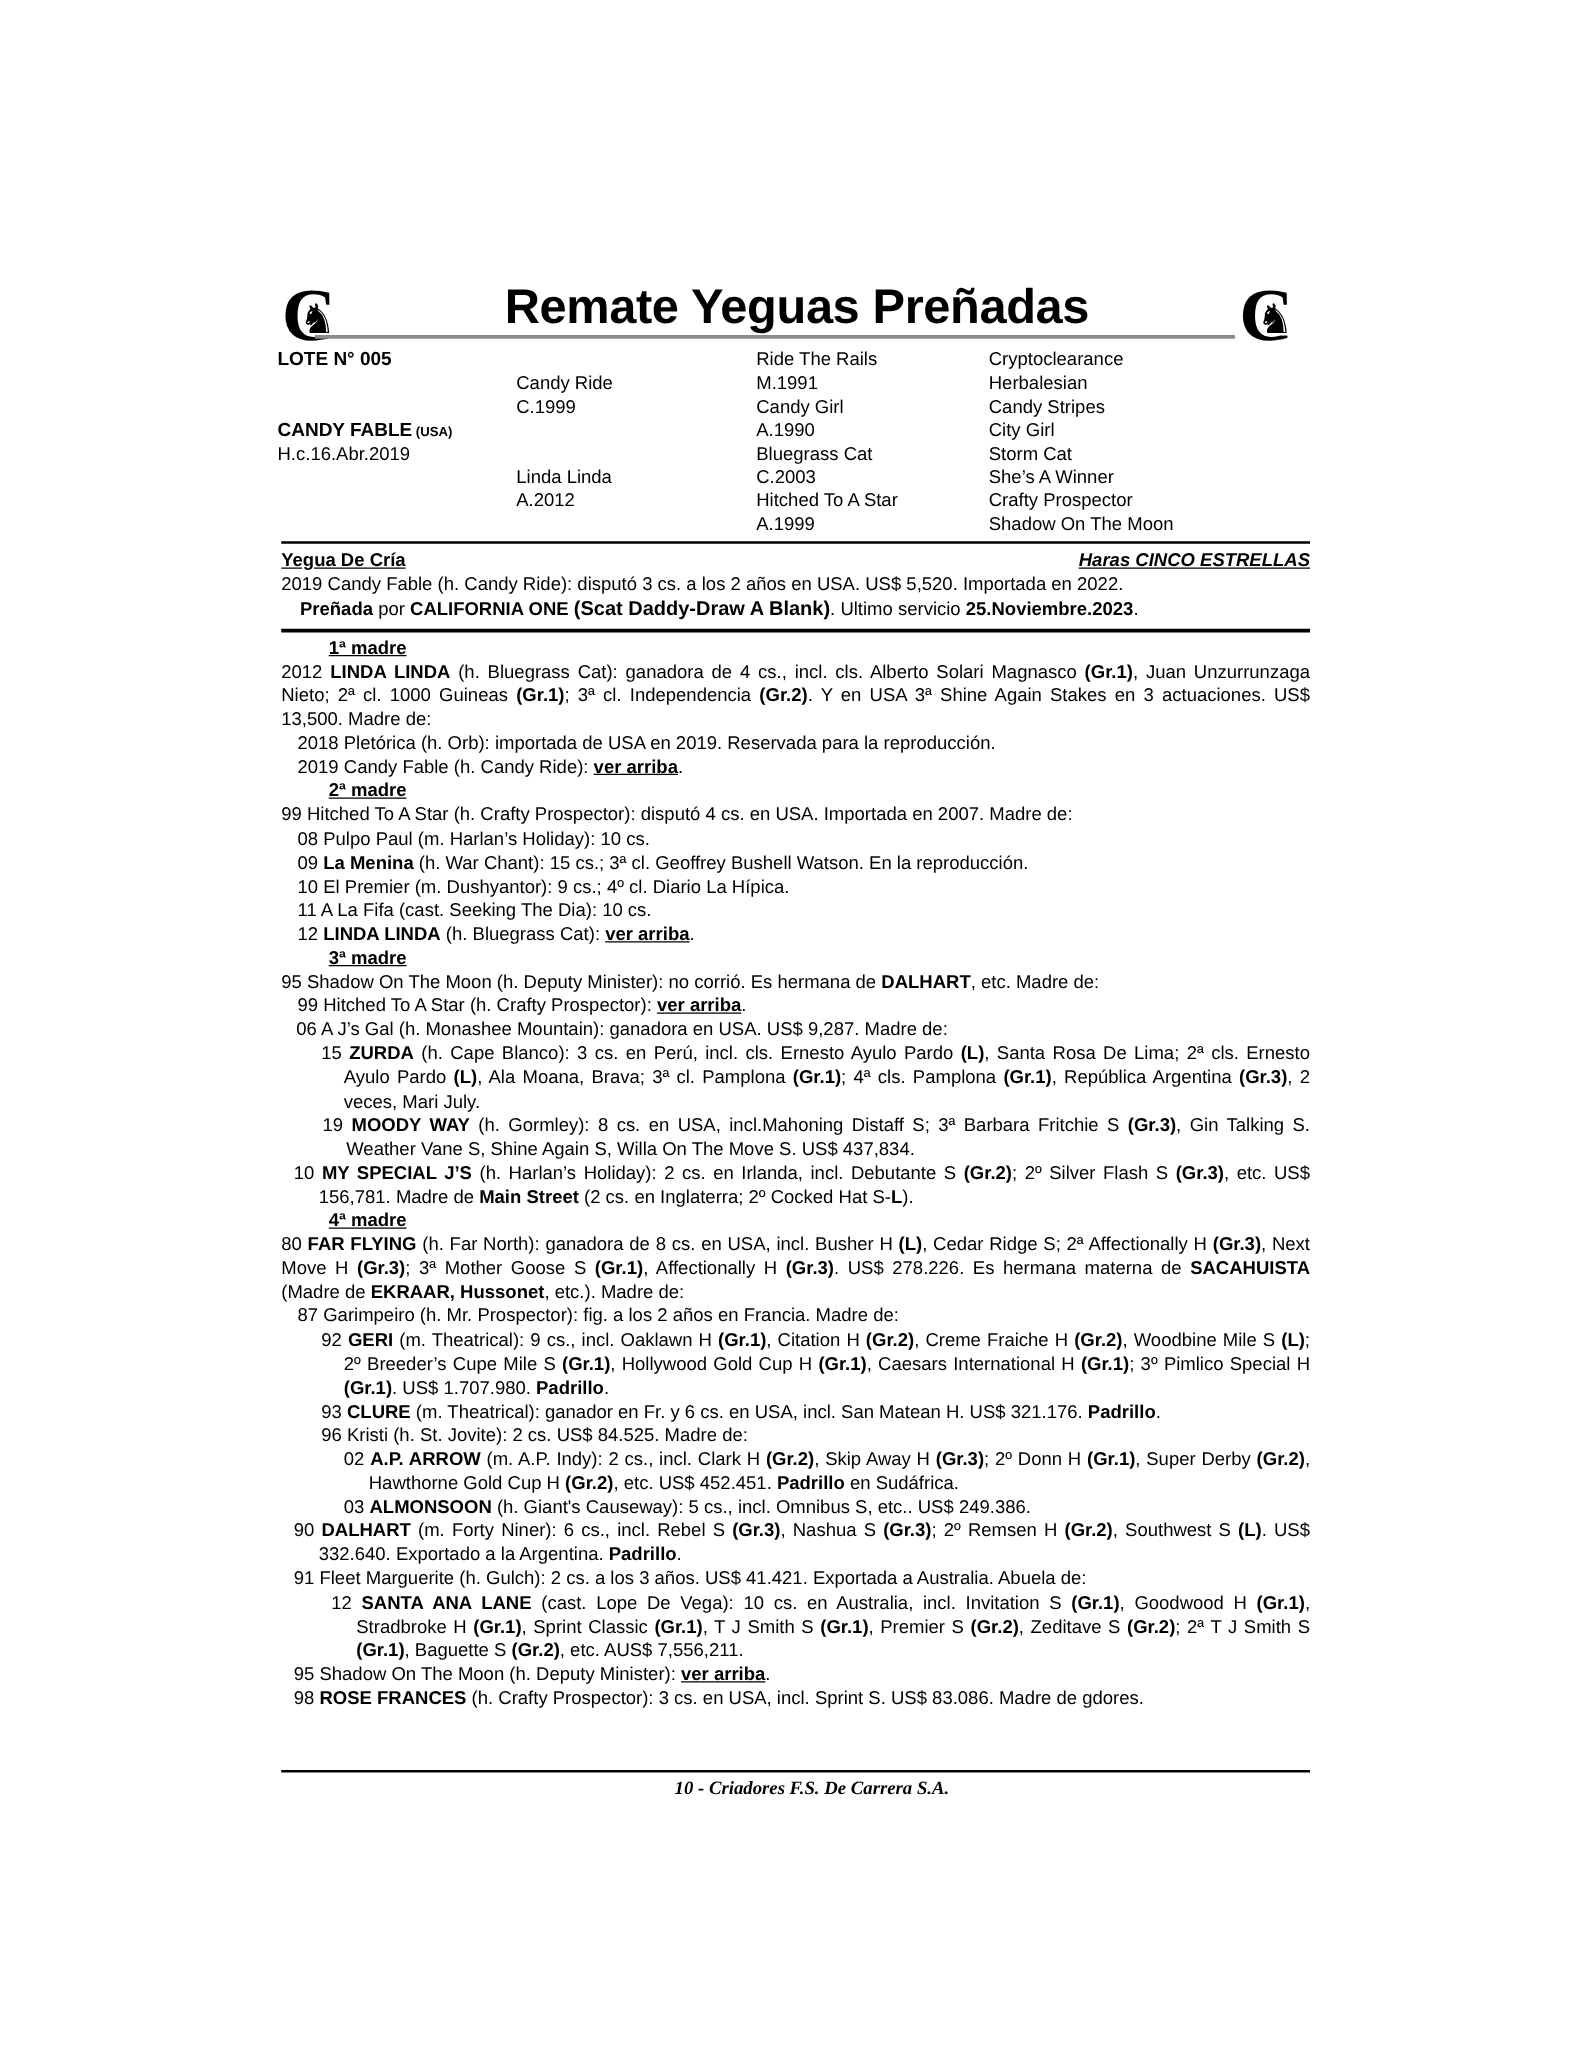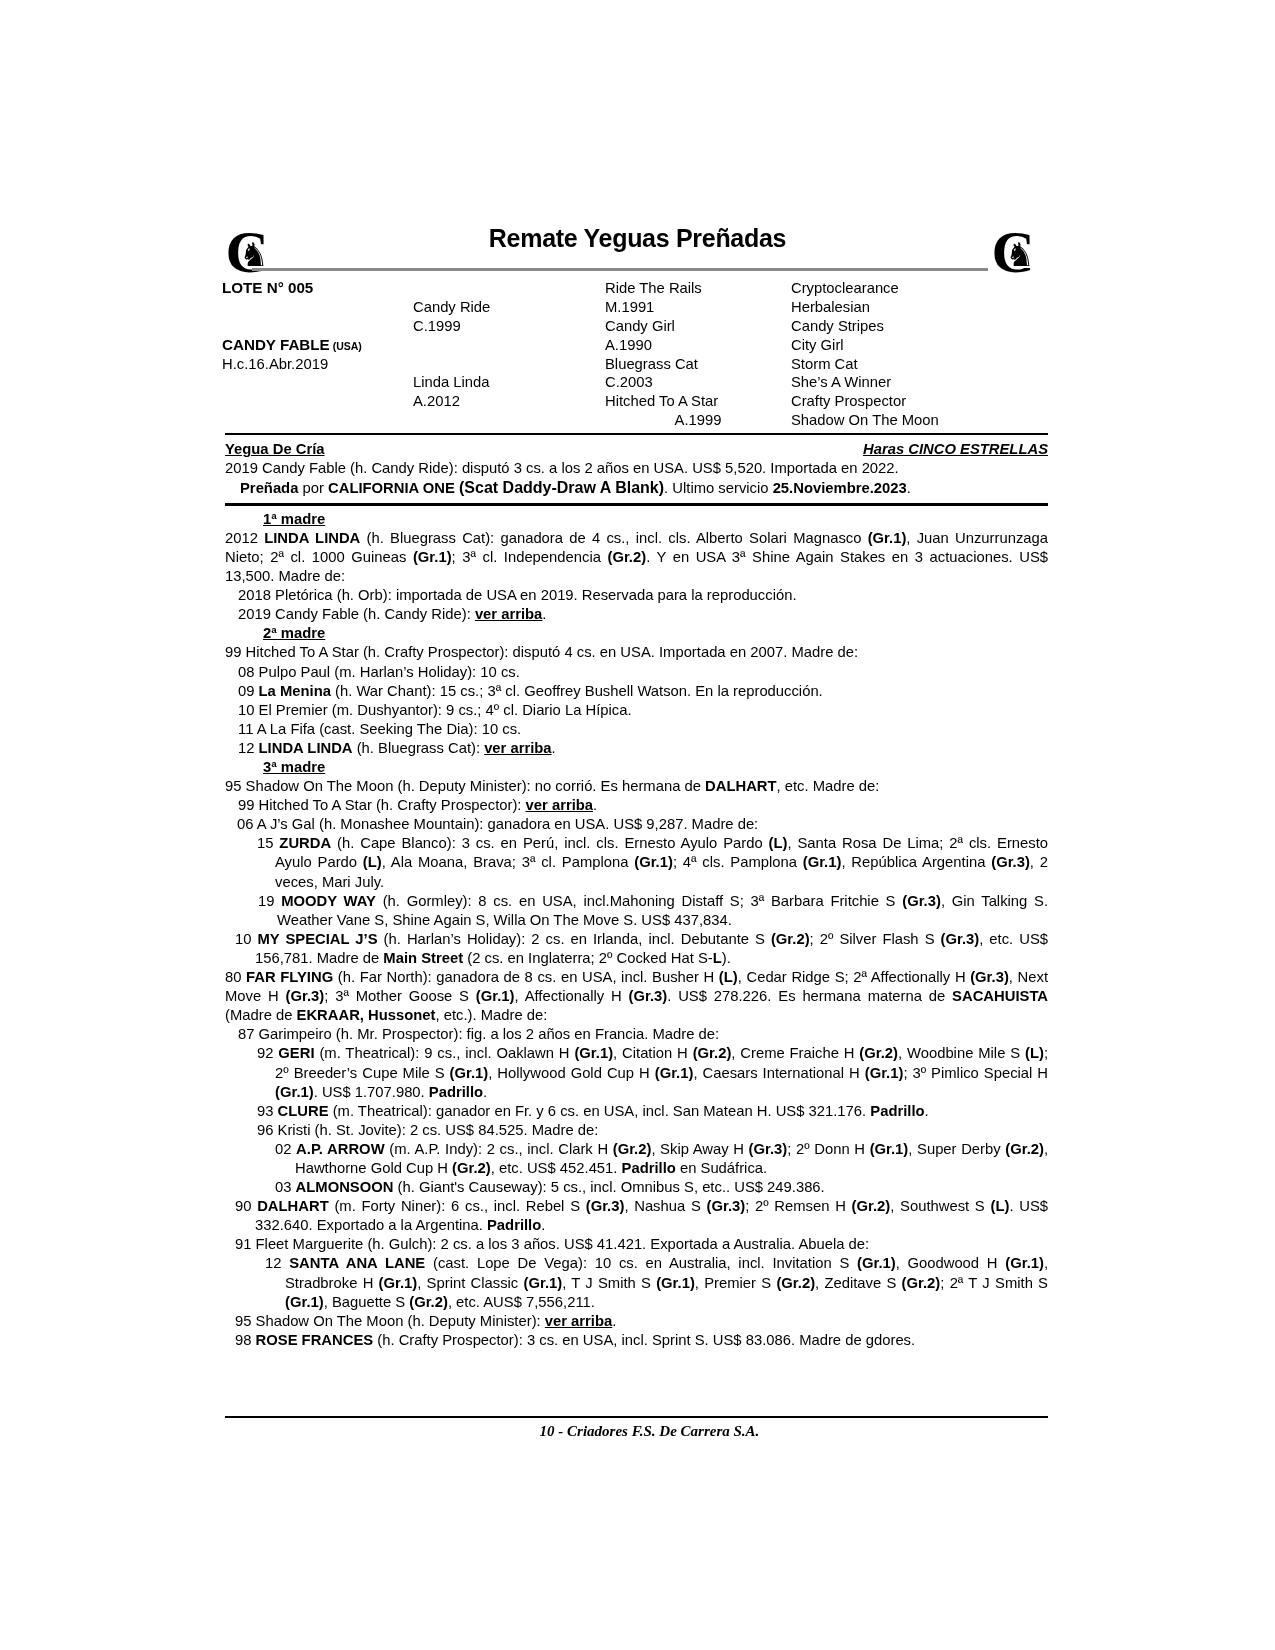--- a/index.html
+++ b/index.html
@@ -9,21 +9,21 @@
     font-family:"Liberation Sans", sans-serif;
     overflow:hidden;
   }
   
   .logo { position:absolute; top:220px; width:58px; height:64px; }
   .logo.left  { left:222px; }
   .logo.right { left:988px; }
   .title {
     position:absolute; top:224px; left:0; width:100%;
     margin:0; text-align:center;
-    font-size:25px; font-weight:bold; letter-spacing:-0.3px;
+    font-size:39px; font-weight:bold; letter-spacing:-0.3px;
   }
   .title-rule {
     position:absolute; top:268px; left:252px; width:736px; height:3px;
     background:#8a8a8a;
   }
   
   .ped {
     position:absolute; left:222px; top:279px; width:813px;
     display:grid;
     grid-template-columns:191px 192px 186px auto;
@@ -90,21 +90,21 @@
       <div class="ped-cell" style="grid-area: 3 / 2;">C.1999</div>
       <div class="ped-cell" style="grid-area: 6 / 2;">Linda Linda</div>
       <div class="ped-cell" style="grid-area: 7 / 2;">A.2012</div>
       <div class="ped-cell" style="grid-area: 1 / 3;">Ride The Rails</div>
       <div class="ped-cell" style="grid-area: 2 / 3;">M.1991</div>
       <div class="ped-cell" style="grid-area: 3 / 3;">Candy Girl</div>
       <div class="ped-cell" style="grid-area: 4 / 3;">A.1990</div>
       <div class="ped-cell" style="grid-area: 5 / 3;">Bluegrass Cat</div>
       <div class="ped-cell" style="grid-area: 6 / 3;">C.2003</div>
       <div class="ped-cell" style="grid-area: 7 / 3;">Hitched To A Star</div>
-      <div class="ped-cell" style="grid-area: 8 / 3; text-align: center;">A.1999</div>
+      <div class="ped-cell" style="grid-area: 8 / 3;">A.1999</div>
       <div class="ped-cell" style="grid-area: 1 / 4;">Cryptoclearance</div>
       <div class="ped-cell" style="grid-area: 2 / 4;">Herbalesian</div>
       <div class="ped-cell" style="grid-area: 3 / 4;">Candy Stripes</div>
       <div class="ped-cell" style="grid-area: 4 / 4;">City Girl</div>
       <div class="ped-cell" style="grid-area: 5 / 4;">Storm Cat</div>
       <div class="ped-cell" style="grid-area: 6 / 4;">She’s A Winner</div>
       <div class="ped-cell" style="grid-area: 7 / 4;">Crafty Prospector</div>
       <div class="ped-cell" style="grid-area: 8 / 4;">Shadow On The Moon</div>
     </div>
 
@@ -131,20 +131,21 @@
         <div class="para" style="padding-left: 13px; text-indent: 0px;"><span>10 El Premier (m. Dushyantor): 9 cs.; 4º cl. Diario La Hípica.</span></div>
         <div class="para" style="padding-left: 13px; text-indent: 0px;"><span>11 A La Fifa (cast. Seeking The Dia): 10 cs.</span></div>
         <div class="para" style="padding-left: 13px; text-indent: 0px;"><span>12 </span><span class="b">LINDA LINDA</span><span> (h. Bluegrass Cat): </span><span class="bu">ver arriba</span><span>.</span></div>
         <div class="sec-head">3ª madre</div>
         <div class="para" style="padding-left: 0px; text-indent: 0px;"><span>95 Shadow On The Moon (h. Deputy Minister): no corrió. Es hermana de </span><span class="b">DALHART</span><span>, etc. Madre de:</span></div>
         <div class="para" style="padding-left: 13px; text-indent: 0px;"><span>99 Hitched To A Star (h. Crafty Prospector): </span><span class="bu">ver arriba</span><span>.</span></div>
         <div class="para" style="padding-left: 12px; text-indent: 0px;"><span>06 A J’s Gal (h. Monashee Mountain): ganadora en USA. US$ 9,287. Madre de:</span></div>
         <div class="para" style="padding-left: 50px; text-indent: -18px;"><span>15 </span><span class="b">ZURDA</span><span> (h. Cape Blanco): 3 cs. en Perú, incl. cls. Ernesto Ayulo Pardo </span><span class="b">(L)</span><span>, Santa Rosa De Lima; 2ª cls. Ernesto Ayulo Pardo </span><span class="b">(L)</span><span>, Ala Moana, Brava; 3ª cl. Pamplona </span><span class="b">(Gr.1)</span><span>; 4ª cls. Pamplona </span><span class="b">(Gr.1)</span><span>, República Argentina </span><span class="b">(Gr.3)</span><span>, 2 veces, Mari July.</span></div>
         <div class="para" style="padding-left: 52px; text-indent: -19px;"><span>19 </span><span class="b">MOODY WAY</span><span> (h. Gormley): 8 cs. en USA, incl.Mahoning Distaff S; 3ª Barbara Fritchie S </span><span class="b">(Gr.3)</span><span>, Gin Talking S. Weather Vane S, Shine Again S, Willa On The Move S. US$ 437,834.</span></div>
         <div class="para" style="padding-left: 30px; text-indent: -20px;"><span>10 </span><span class="b">MY SPECIAL J’S</span><span> (h. Harlan’s Holiday): 2 cs. en Irlanda, incl. Debutante S </span><span class="b">(Gr.2)</span><span>; 2º Silver Flash S </span><span class="b">(Gr.3)</span><span>, etc. US$ 156,781. Madre de </span><span class="b">Main Street</span><span> (2 cs. en Inglaterra; 2º Cocked Hat S-</span><span class="b">L</span><span>).</span></div>
+        <div class="sec-head">4ª madre</div>
         <div class="para" style="padding-left: 0px; text-indent: 0px;"><span>80 </span><span class="b">FAR FLYING</span><span> (h. Far North): ganadora de 8 cs. en USA, incl. Busher H </span><span class="b">(L)</span><span>, Cedar Ridge S; 2ª Affectionally H </span><span class="b">(Gr.3)</span><span>, Next Move H </span><span class="b">(Gr.3)</span><span>; 3ª Mother Goose S </span><span class="b">(Gr.1)</span><span>, Affectionally H </span><span class="b">(Gr.3)</span><span>. US$ 278.226. Es hermana materna de </span><span class="b">SACAHUISTA</span><span> (Madre de </span><span class="b">EKRAAR, Hussonet</span><span>, etc.). Madre de:</span></div>
         <div class="para" style="padding-left: 13px; text-indent: 0px;"><span>87 Garimpeiro (h. Mr. Prospector): fig. a los 2  años en Francia. Madre de:</span></div>
         <div class="para" style="padding-left: 50px; text-indent: -18px;"><span>92 </span><span class="b">GERI</span><span>  (m. Theatrical): 9 cs., incl. Oaklawn H </span><span class="b">(Gr.1)</span><span>, Citation H </span><span class="b">(Gr.2)</span><span>, Creme Fraiche H </span><span class="b">(Gr.2)</span><span>, Woodbine Mile S </span><span class="b">(L)</span><span>; 2º Breeder’s Cupe Mile S </span><span class="b">(Gr.1)</span><span>, Hollywood Gold Cup H </span><span class="b">(Gr.1)</span><span>, Caesars International H </span><span class="b">(Gr.1)</span><span>; 3º Pimlico Special H </span><span class="b">(Gr.1)</span><span>. US$ 1.707.980. </span><span class="b">Padrillo</span><span>.</span></div>
         <div class="para" style="padding-left: 32px; text-indent: 0px;"><span>93 </span><span class="b">CLURE</span><span> (m. Theatrical): ganador en Fr. y 6 cs. en USA, incl. San Matean H. US$ 321.176. </span><span class="b">Padrillo</span><span>.</span></div>
         <div class="para" style="padding-left: 32px; text-indent: 0px;"><span>96 Kristi (h. St. Jovite): 2 cs. US$ 84.525. Madre de:</span></div>
         <div class="para" style="padding-left: 70px; text-indent: -20px;"><span>02 </span><span class="b">A.P. ARROW</span><span> (m. A.P. Indy): 2 cs., incl. Clark H </span><span class="b">(Gr.2)</span><span>, Skip Away H </span><span class="b">(Gr.3)</span><span>; 2º Donn H </span><span class="b">(Gr.1)</span><span>, Super Derby </span><span class="b">(Gr.2)</span><span>, Hawthorne Gold Cup H </span><span class="b">(Gr.2)</span><span>, etc. US$ 452.451. </span><span class="b">Padrillo</span><span> en Sudáfrica.</span></div>
         <div class="para" style="padding-left: 50px; text-indent: 0px;"><span>03 </span><span class="b">ALMONSOON</span><span> (h. Giant's Causeway): 5 cs., incl. Omnibus S, etc.. US$ 249.386.</span></div>
         <div class="para" style="padding-left: 30px; text-indent: -20px;"><span>90 </span><span class="b">DALHART</span><span> (m. Forty Niner): 6 cs., incl. Rebel S </span><span class="b">(Gr.3)</span><span>, Nashua S </span><span class="b">(Gr.3)</span><span>; 2º Remsen H </span><span class="b">(Gr.2)</span><span>, Southwest S </span><span class="b">(L)</span><span>.  US$ 332.640. Exportado a la Argentina. </span><span class="b">Padrillo</span><span>.</span></div>
         <div class="para" style="padding-left: 10px; text-indent: 0px;"><span>91 Fleet Marguerite (h. Gulch): 2 cs. a los 3 años. US$ 41.421. Exportada a Australia. Abuela de:</span></div>
         <div class="para" style="padding-left: 60px; text-indent: -20px;"><span>12 </span><span class="b">SANTA ANA LANE</span><span> (cast. Lope De Vega): 10 cs. en Australia, incl. Invitation S </span><span class="b">(Gr.1)</span><span>, Goodwood H  </span><span class="b">(Gr.1)</span><span>, Stradbroke H </span><span class="b">(Gr.1)</span><span>, Sprint Classic </span><span class="b">(Gr.1)</span><span>, T J Smith S </span><span class="b">(Gr.1)</span><span>, Premier S </span><span class="b">(Gr.2)</span><span>, Zeditave S </span><span class="b">(Gr.2)</span><span>; 2ª T J Smith S </span><span class="b">(Gr.1)</span><span>, Baguette S </span><span class="b">(Gr.2)</span><span>, etc. AUS$ 7,556,211.</span></div>

